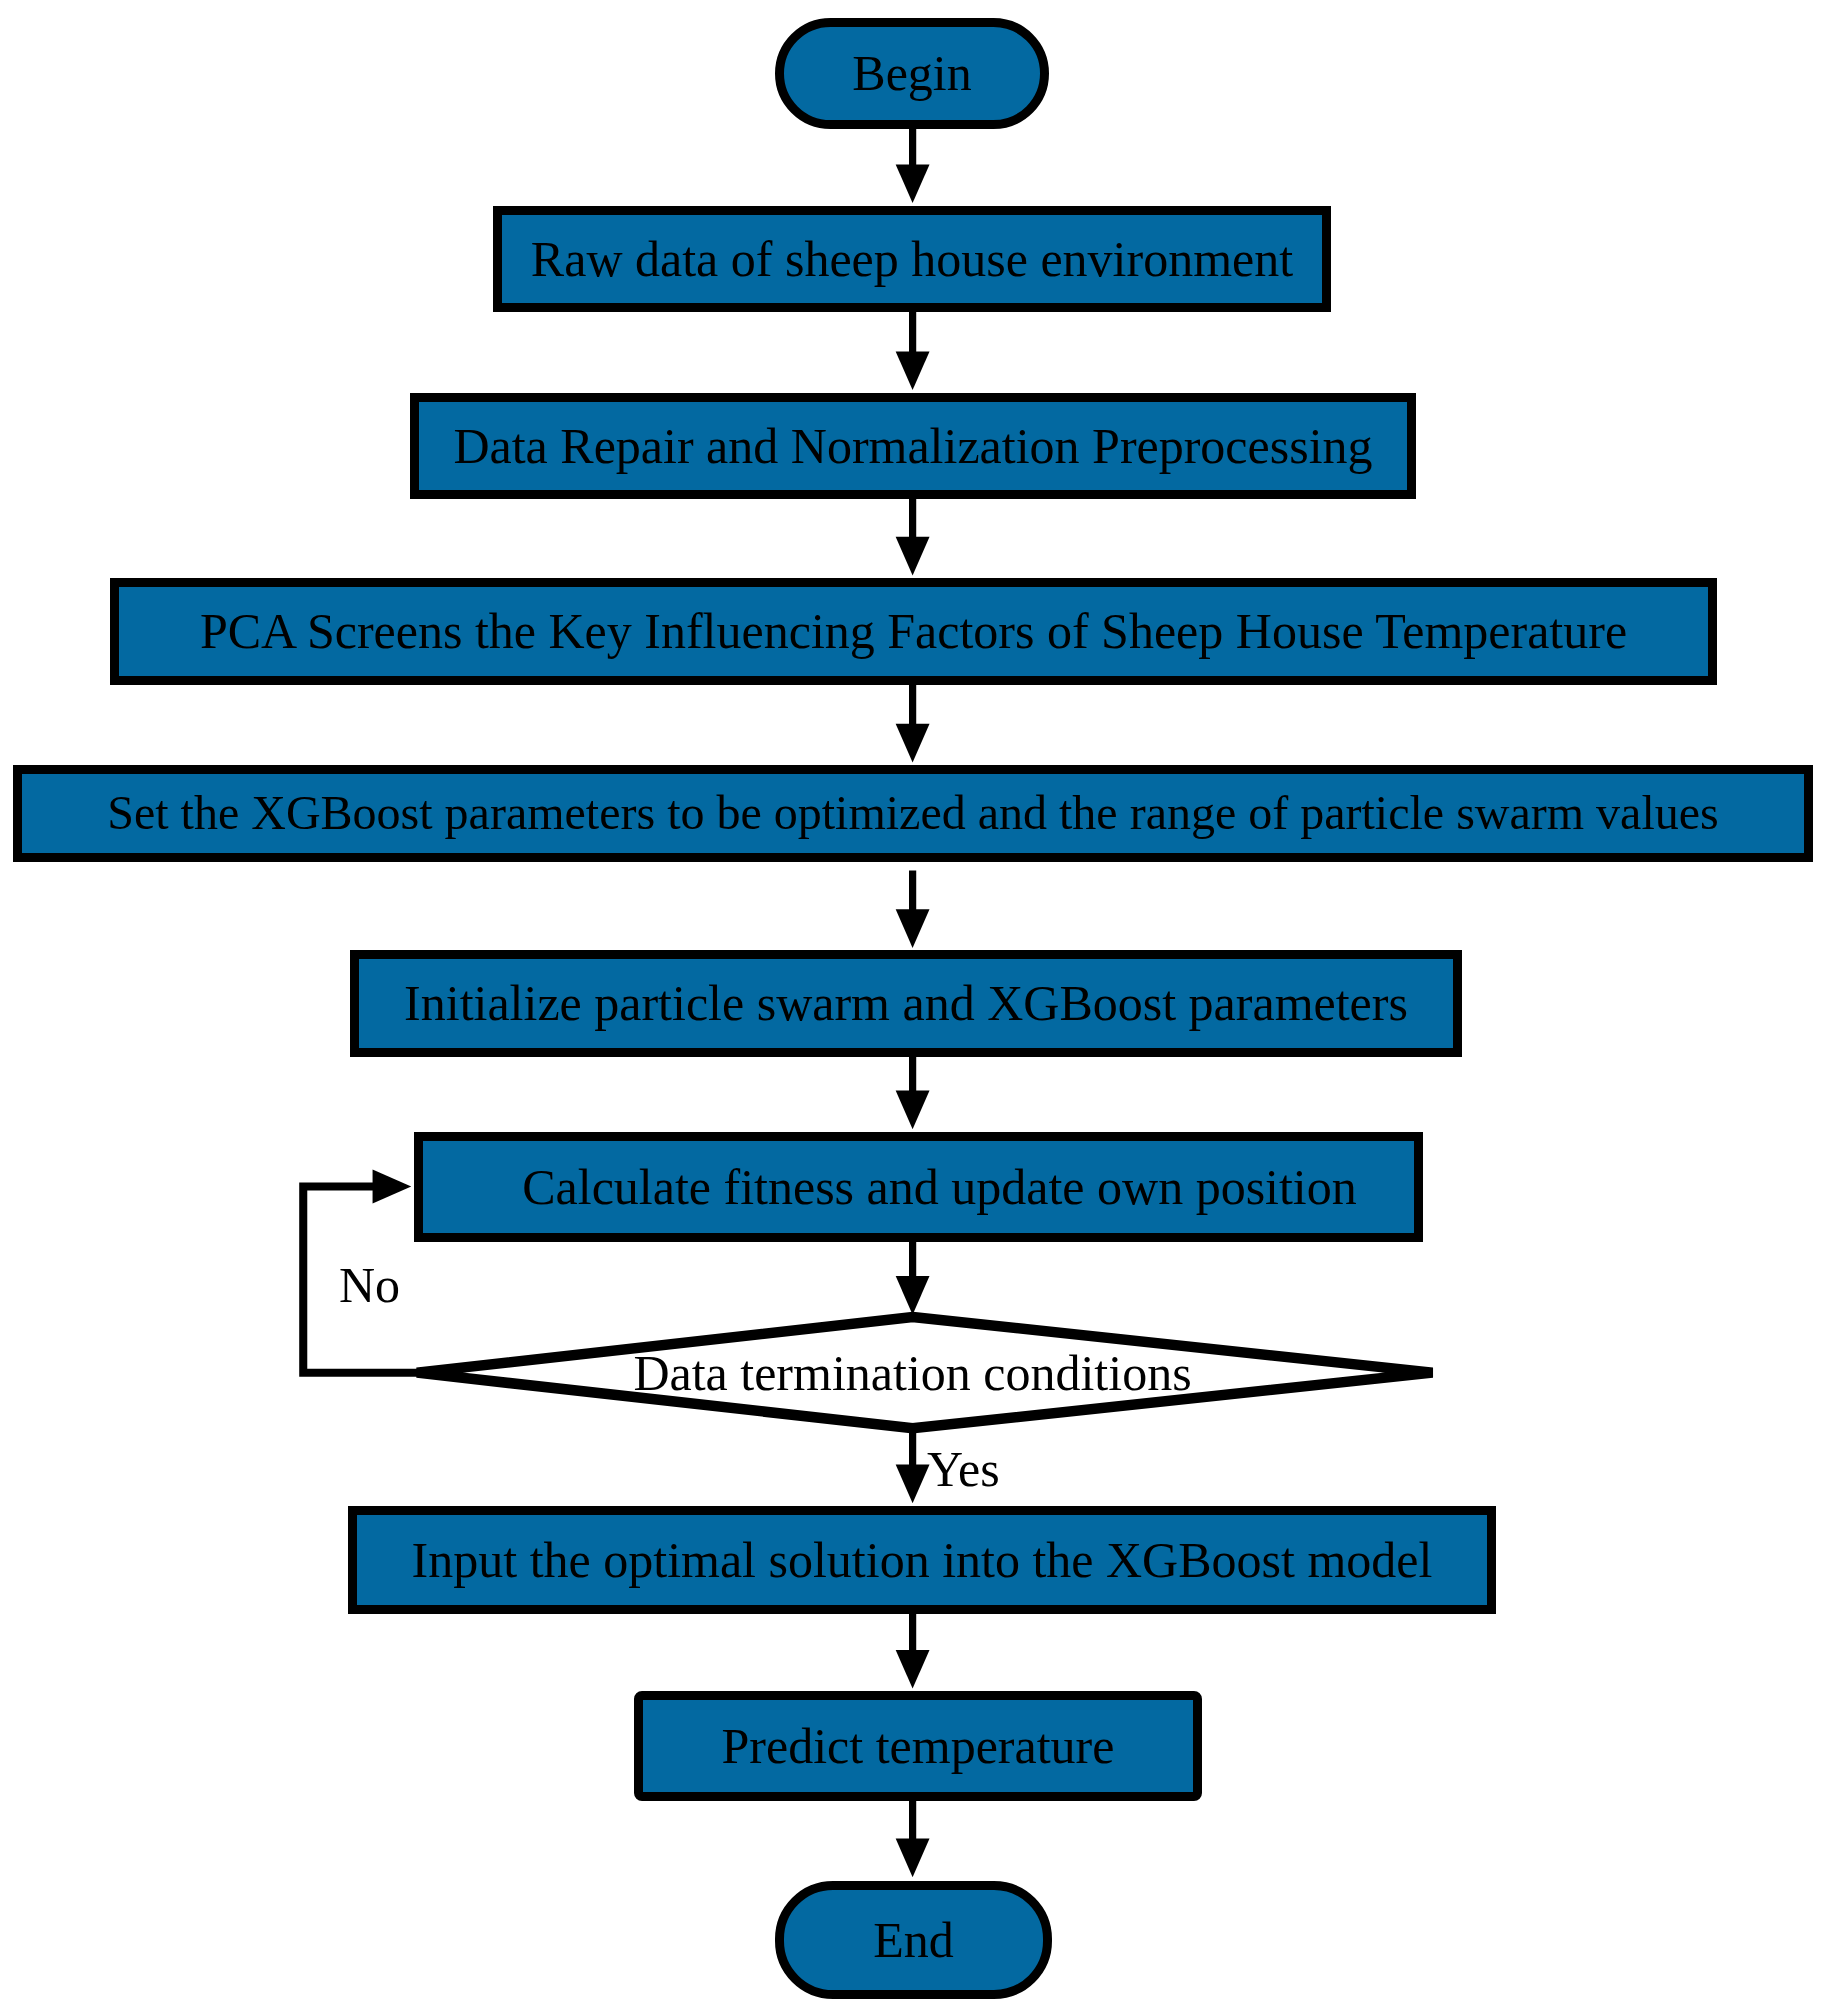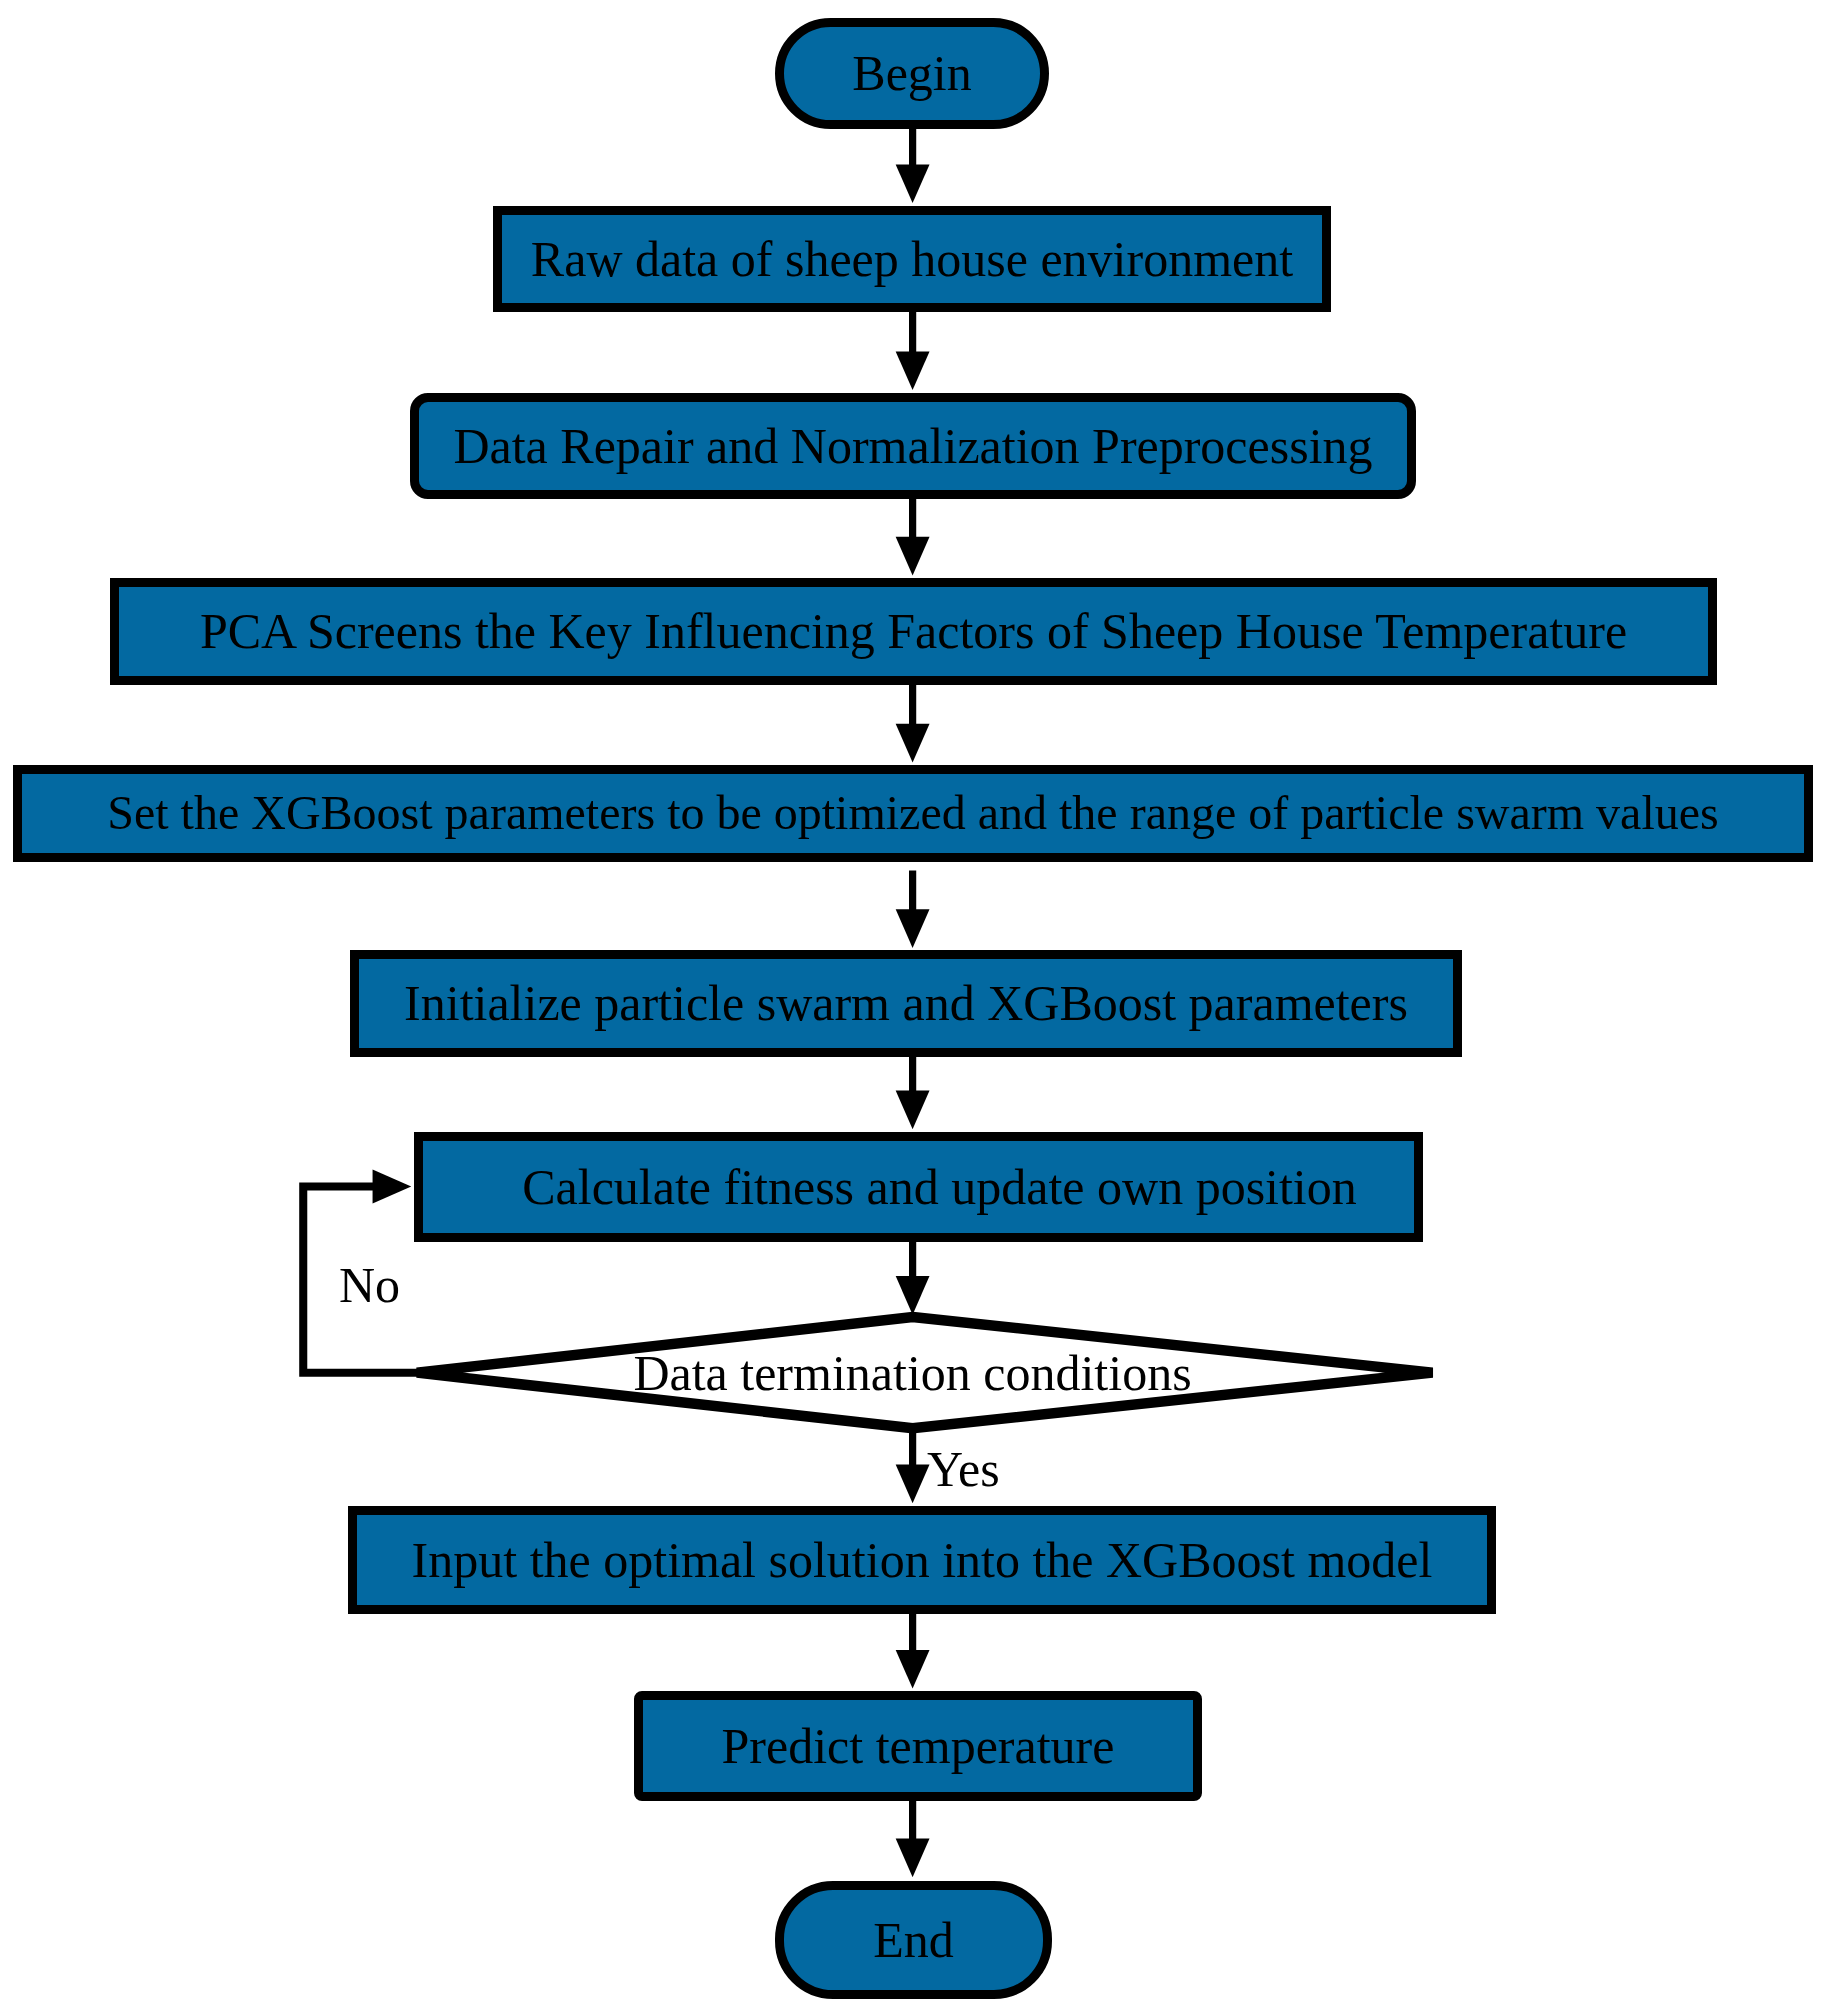--- a/index.html
+++ b/index.html
@@ -54,21 +54,21 @@
   .edge-label {
     position: absolute;
     font-size: 50px;
     white-space: nowrap;
     background: transparent;
     z-index: 2;
   }
   
   #node-begin      { left: 775px;  top: 18px;   width: 274px;  height: 111px; }
   #node-raw-data   { left: 493px;  top: 206px;  width: 838px; height: 106px; }
-  #node-preprocess { left: 410px;  top: 393px;  width: 1006px; height: 106px; border-radius: 18px; }
+  #node-preprocess { left: 410px;  top: 393px;  width: 1006px; height: 106px; }
   #node-pca        { left: 110px;  top: 578px;  width: 1607px; height: 107px; }
   #node-set-params { left: 13px;   top: 765px;  width: 1800px; height: 97px; font-size: 48px; }
   #node-initialize { left: 350px;  top: 950px; width: 1112px; height: 107px; }
   #node-fitness    { left: 414px;  top: 1132px; width: 1009px; height: 110px; padding-left: 42px; }
   #node-decision-label { left: 429px; top: 1322px; width: 967px; height: 102px; }
   #node-input-optimal { left: 348px; top: 1506px; width: 1148px; height: 108px; }
   #node-predict    { left: 634px;  top: 1691px; width: 568px;  height: 110px; border-radius: 8px; }
   #node-end        { left: 775px;  top: 1881px; width: 277px;  height: 118px; }
   #label-no        { left: 339px;  top: 1256px; }
   #label-yes       { left: 927px; top: 1440px; }

